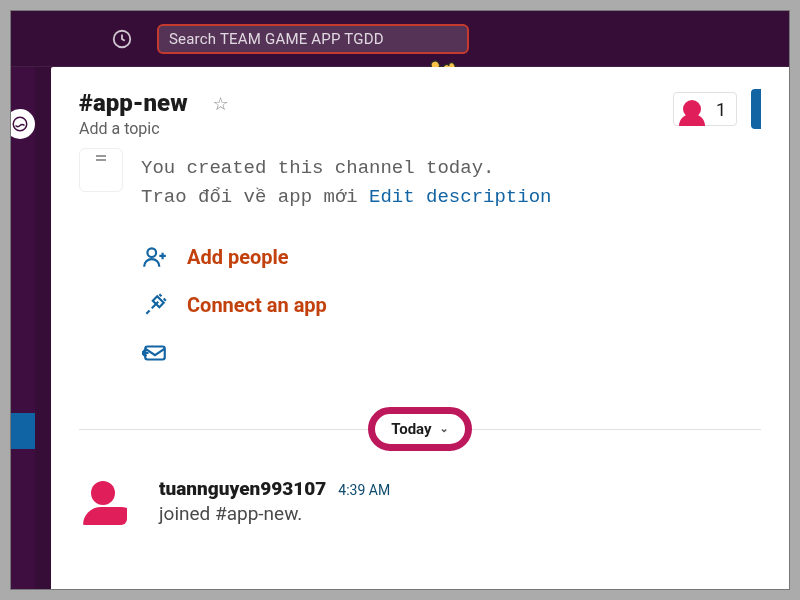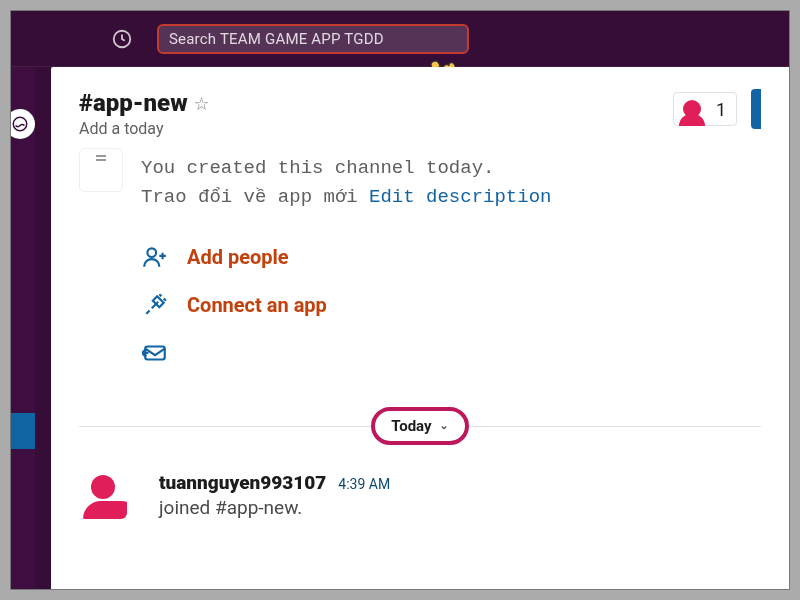--- a/index.html
+++ b/index.html
@@ -21,21 +21,21 @@
   
   .sidebar { position: absolute; left: 0; top: 56px; bottom: 0; width: 24px; background: #3f0e40; }
   .sidebar .logo { position: absolute; top: 42px; left: -6px; width: 30px; height: 30px; background: #fff; border-radius: 50%; display:flex; align-items:center; justify-content:center; }
   .sidebar .logo svg { width:18px; height:18px; }
   .sidebar .active { position:absolute; top: 346px; left:0; width: 24px; height: 36px; background:#1164a3; }
 
   
   .panel { position: absolute; left: 40px; top: 56px; right: 0; bottom: 0; background: #fff; border-top-left-radius: 2px; display:flex; flex-direction:column; }
 
   .channel-header { padding: 22px 28px 6px 28px; display:flex; align-items:flex-start; }
-  .channel-title-row { display:flex; align-items:center; gap:6px; }
+  .channel-title-row { display:flex; align-items:center; gap:25px; }
   .channel-title { font-weight: 900; font-size: 24px; color:#1d1c1d; }
   .star { color:#888; font-size:18px; }
   .topic { margin-top:2px; color:#616061; font-size:16px; }
 
   .header-right { margin-left:auto; display:flex; align-items:center; gap:8px; }
   .member-badge { display:flex; align-items:center; gap:10px; border:1px solid #e1e1e1; border-radius:4px; padding:2px 10px 2px 4px; }
   .avatar-mini { width:28px; height:28px; background:#fff; display:flex; align-items:center; justify-content:center; }
   .avatar-mini .dot { width:18px; height:18px; background:#e01e5a; border-radius:50% 50% 50% 50%; position:relative; }
   .avatar-mini .dot::after { content:""; position:absolute; left:-4px; bottom:-8px; width:26px; height:12px; border-radius:12px 12px 0 0; background:#e01e5a; }
   .member-count { font-size:18px; color:#1d1c1d; }
@@ -51,21 +51,21 @@
   .created-line { font-size:19px; color:#616061; line-height:1.55; }
   .edit-link { color:#1264a3; cursor:pointer; }
 
   .actions { margin-top:30px; margin-left:62px; display:flex; flex-direction:column; gap:20px; }
   .action { display:flex; align-items:center; gap:18px; color:#c2410c; font-weight:700; font-size:20px; cursor:pointer; }
   .action .icon { width:28px; height:28px; display:flex; align-items:center; justify-content:center; color:#1264a3; }
   .action .icon svg { width:26px; height:26px; stroke:#1264a3; fill:none; stroke-width:2; }
 
   .date-sep { margin-top:40px; display:flex; align-items:center; justify-content:center; position:relative; }
   .date-sep::before { content:""; position:absolute; left:0; right:0; top:50%; height:1px; background:#e1e1e1; }
-  .date-pill { position:relative; background:#fff; border:4px solid #be185d; border-radius:22px; padding:6px 16px; display:flex; align-items:center; gap:8px; font-weight:700; font-size:15px; color:#1d1c1d; }
+  .date-pill { position:relative; background:#fff; border:7px solid #be185d; border-radius:22px; padding:6px 16px; display:flex; align-items:center; gap:8px; font-weight:700; font-size:15px; color:#1d1c1d; }
   .date-pill .chev { font-size:11px; color:#555; }
 
   .msg { display:flex; gap:32px; margin-top:26px; }
   .avatar { width:48px; height:48px; border-radius:6px; background:#fff; position:relative; flex:0 0 48px; overflow:hidden; }
   .avatar .head { position:absolute; left:12px; top:4px; width:24px; height:24px; border-radius:50%; background:#e01e5a; }
   .avatar .body { position:absolute; left:4px; bottom:-8px; width:40px; height:26px; border-radius:18px 18px 0 0; background:#e01e5a; }
   .msg-body { padding-top:0; }
   .msg-top { display:flex; align-items:baseline; gap:12px; }
   .msg-user { font-weight:900; font-size:19px; color:#1d1c1d; }
   .msg-time { font-size:14px; color:#0c4a6e; }
@@ -110,21 +110,21 @@
   </div>
 
   <div class="panel">
 
     <div class="channel-header">
       <div>
         <div class="channel-title-row">
           <div class="channel-title">#app-new</div>
           <div class="star">☆</div>
         </div>
-        <div class="topic">Add a today</div>
+        <div class="topic">Add a topic</div>
       </div>
       <div class="header-right">
         <div class="member-badge">
           <div class="avatar-mini">
               <div class="dot"></div>
             </div>
           <div class="member-count">1</div>
         </div>
         <div class="blue-slice"></div>
       </div>

